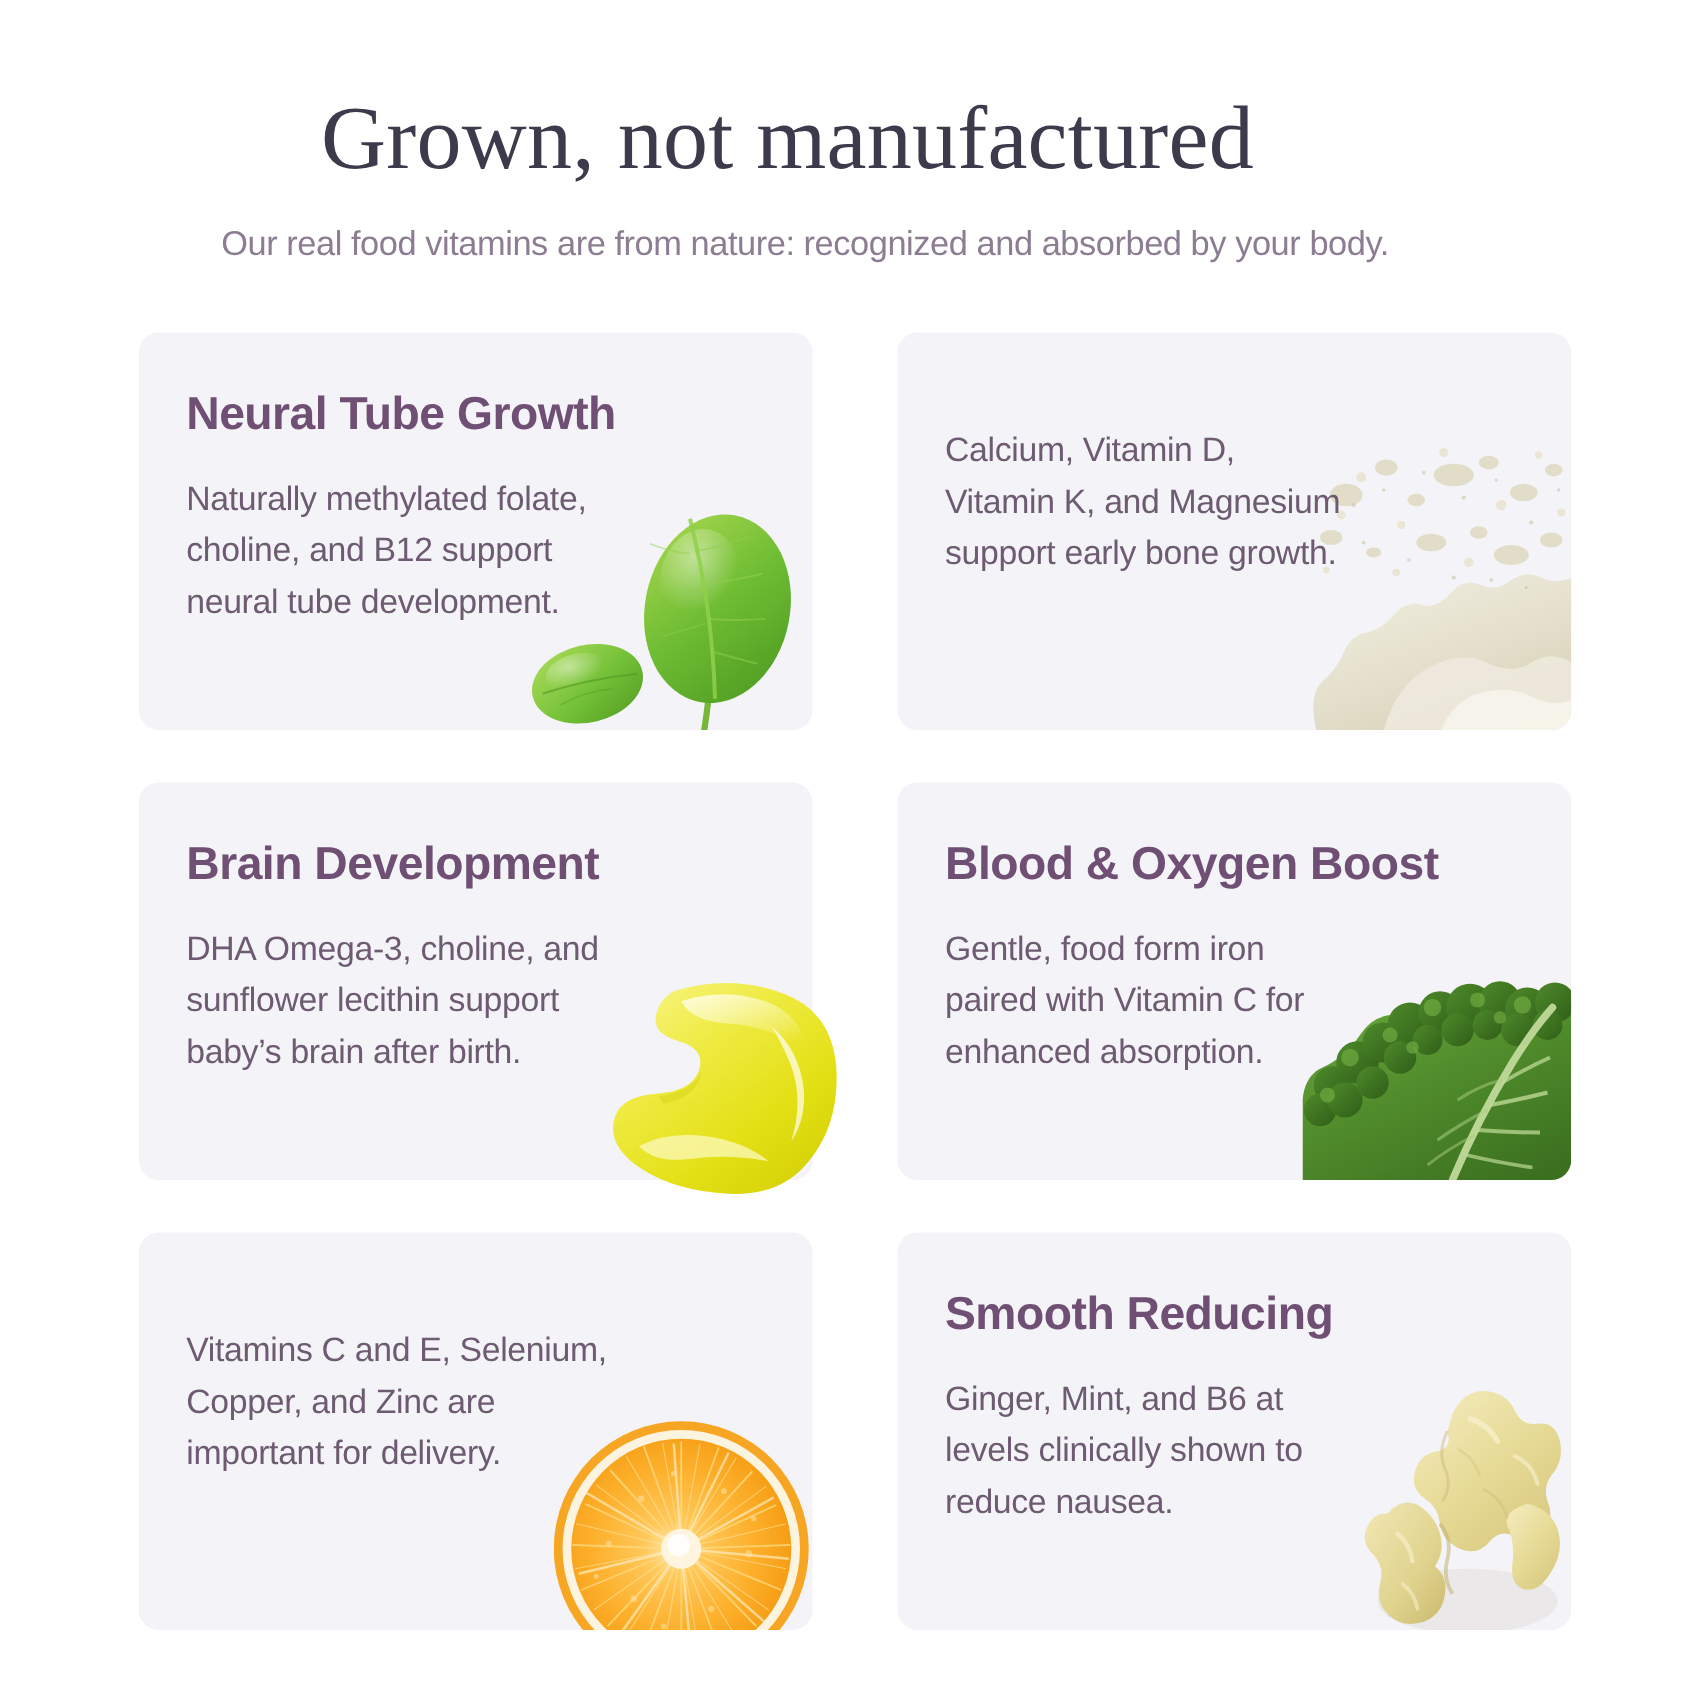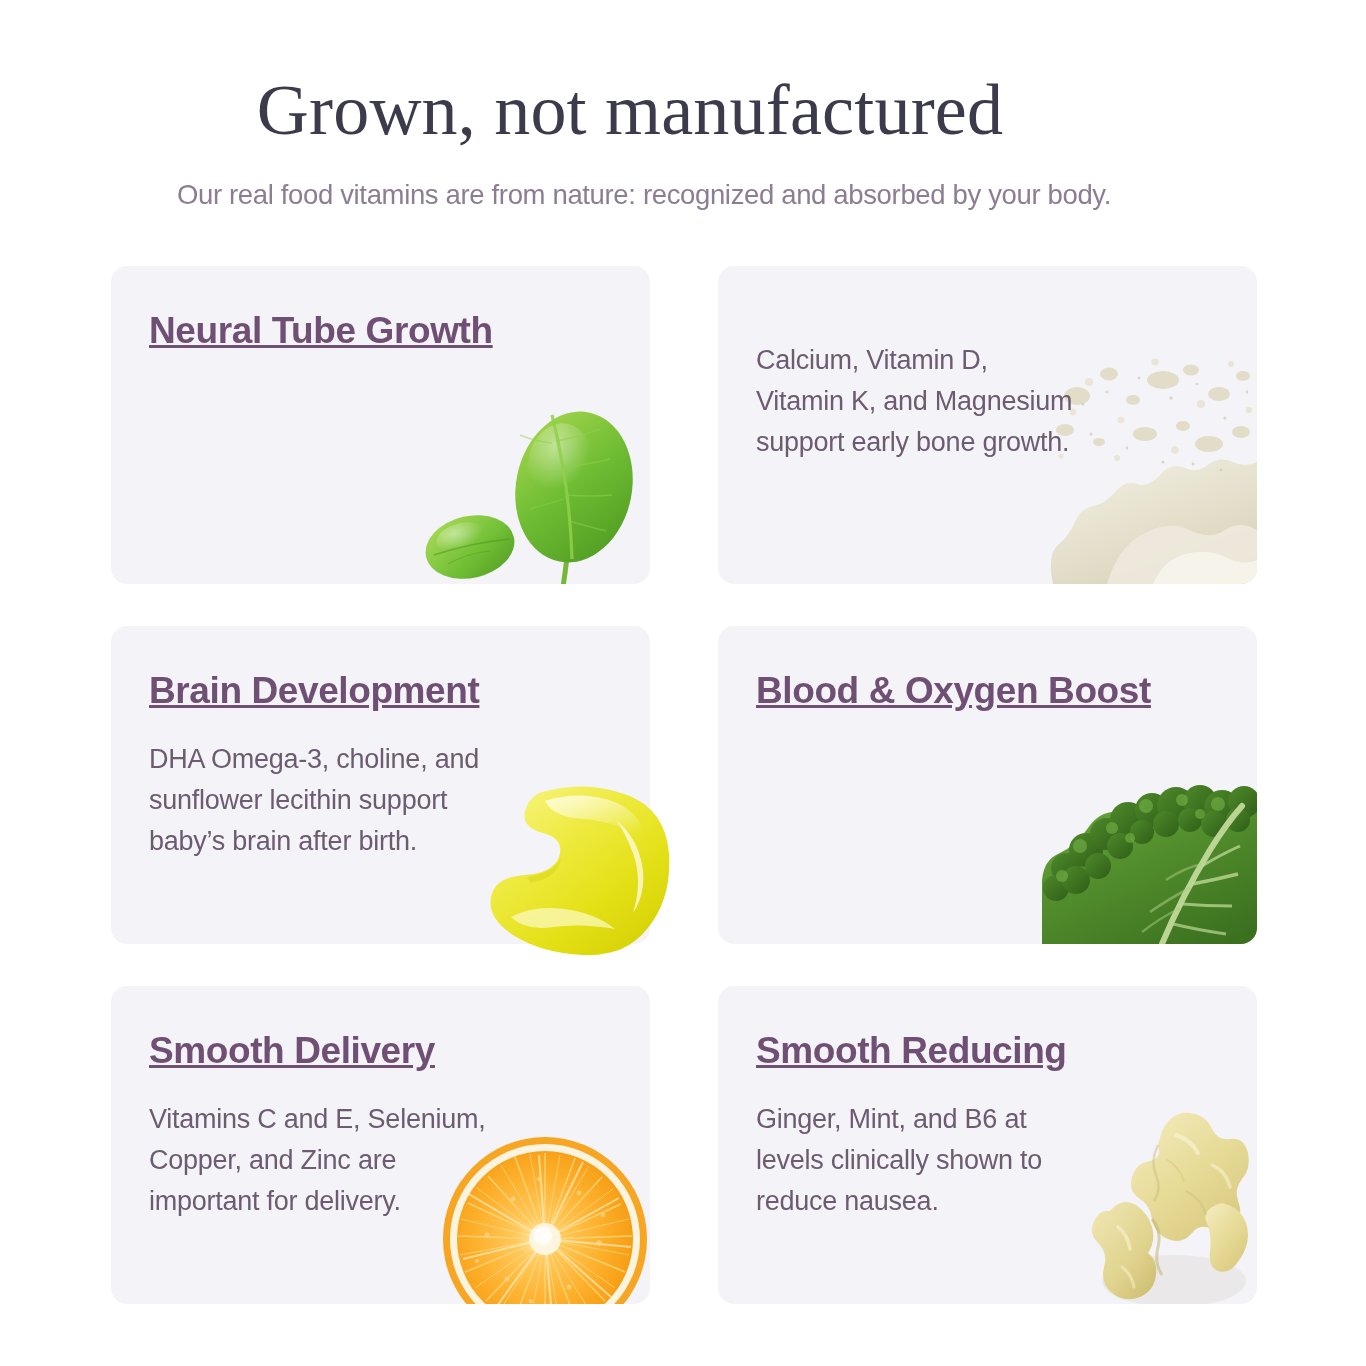--- a/index.html
+++ b/index.html
@@ -87,21 +87,20 @@
 
   .card-title {
     font-family: "Liberation Sans", sans-serif;
     font-size: 37px;
     line-height: 1.05;
     font-weight: 600;
     color: #6f5074;
     margin: 0;
     letter-spacing: -0.4px;
     white-space: nowrap;
-    text-decoration: underline;
   }
 
   .card-body {
     font-family: "Liberation Sans", sans-serif;
     font-size: 27px;
     line-height: 1.52;
     font-weight: 400;
     color: #6c5b71;
     margin: 0;
     padding-top: 28px;
@@ -181,20 +180,23 @@
             <path d="M142 88 Q166 90 188 88" stroke="#8fd04a" stroke-width="1.5" fill="none" opacity="0.55"></path>
             <path d="M145 114 Q166 120 182 124" stroke="#8fd04a" stroke-width="1.5" fill="none" opacity="0.5"></path>
             <path d="M128 36 Q110 34 96 28" stroke="#8fd04a" stroke-width="1.4" fill="none" opacity="0.45"></path>
             <path d="M134 64 Q114 66 100 64" stroke="#8fd04a" stroke-width="1.4" fill="none" opacity="0.45"></path>
             <path d="M140 92 Q120 98 106 102" stroke="#8fd04a" stroke-width="1.4" fill="none" opacity="0.4"></path>
           </g>
         </svg>
       </div>
       <div class="card-inner">
         <h2 class="card-title">Neural Tube Growth</h2>
+        <p class="card-body">Naturally methylated folate,
+choline, and B12 support
+neural tube development.</p>
       </div>
     </div>
 
     <div class="card">
       <div class="art art-powder">
         <svg viewBox="0 0 300 250" width="300" height="250">
           <defs>
             <linearGradient id="pwd-main" x1="0.2" y1="0" x2="0.8" y2="1">
               <stop offset="0%" stop-color="#f1eee0"></stop>
               <stop offset="55%" stop-color="#e4dfcb"></stop>
@@ -367,20 +369,23 @@
           <path d="M140 128 Q164 130 190 130" stroke="#bcd894" stroke-width="3.2" fill="none" opacity="0.75"></path>
           <path d="M131 148 Q156 154 184 158" stroke="#bcd894" stroke-width="3" fill="none" opacity="0.7"></path>
           <path d="M160 90 Q180 78 198 70" stroke="#bcd894" stroke-width="3" fill="none" opacity="0.75"></path>
           <path d="M148 112 Q128 122 108 136" stroke="#a9cc80" stroke-width="2.6" fill="none" opacity="0.55"></path>
           <path d="M138 132 Q118 142 100 156" stroke="#a9cc80" stroke-width="2.4" fill="none" opacity="0.5"></path>
           <path d="M160 88 Q142 92 124 104" stroke="#a9cc80" stroke-width="2.4" fill="none" opacity="0.5"></path>
         </svg>
       </div>
       <div class="card-inner">
         <h2 class="card-title">Blood &amp; Oxygen Boost</h2>
+        <p class="card-body">Gentle, food form iron
+paired with Vitamin C for
+enhanced absorption.</p>
       </div>
     </div>
 
     <div class="card">
       <div class="art art-orange">
         <svg viewBox="0 0 215 215" width="215" height="215">
           <defs>
             <radialGradient id="org-flesh" cx="0.46" cy="0.5" r="0.56">
               <stop offset="0%" stop-color="#ffe9b0"></stop>
               <stop offset="22%" stop-color="#ffc95c"></stop>
@@ -449,21 +454,20 @@
             <circle cx="64" cy="148" r="2.6"></circle>
               <circle cx="44" cy="104" r="2.4"></circle>
             <circle cx="96" cy="48" r="2.2"></circle>
               <circle cx="160" cy="84" r="2.2"></circle>
             <circle cx="88" cy="170" r="2.3"></circle>
               <circle cx="34" cy="130" r="2.1"></circle>
           </g>
         </svg>
       </div>
       <div class="card-inner">
-        <h2 class="card-title">Smooth Delivery</h2>
         <p class="card-body">Vitamins C and E, Selenium,
 Copper, and Zinc are
 important for delivery.</p>
       </div>
     </div>
 
     <div class="card">
       <div class="art art-ginger">
         <svg viewBox="0 0 185 215" width="185" height="215">
           <defs>

